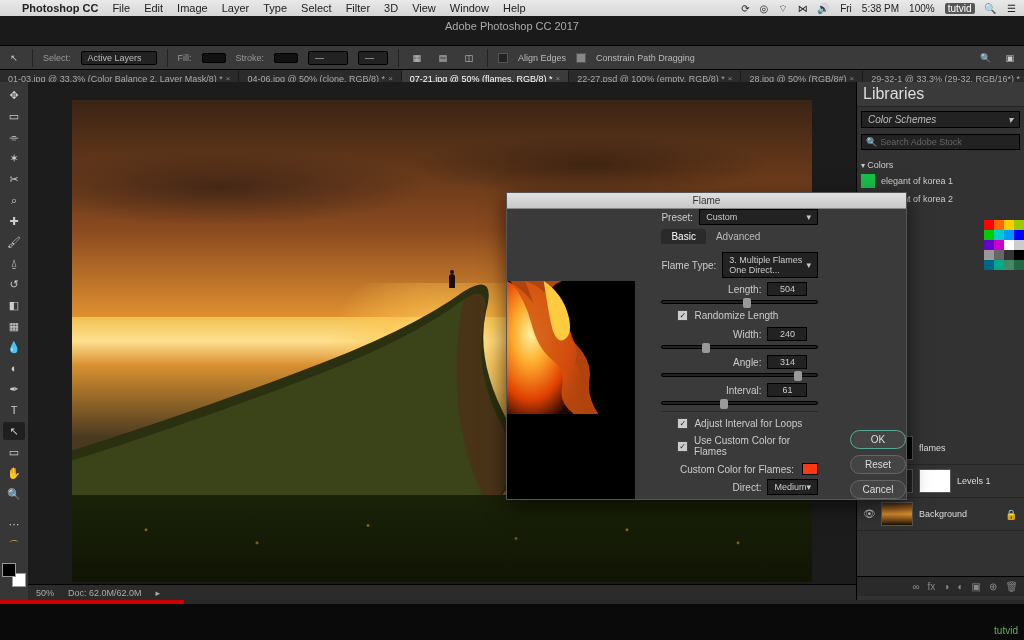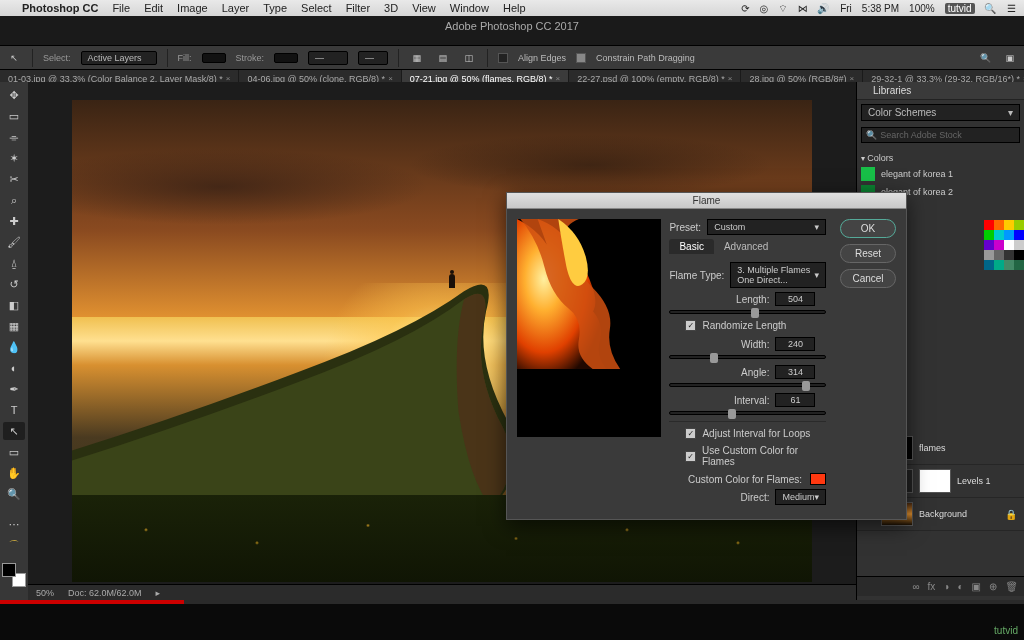--- a/index.html
+++ b/index.html
@@ -54,39 +54,39 @@
 .canvas .flowers { position:absolute; left:0; right:0; bottom:0; height:18%; background:
   radial-gradient(circle 2px at 10% 40%, #c09020, transparent),
   radial-gradient(circle 2px at 25% 55%, #b08818, transparent),
   radial-gradient(circle 2px at 40% 35%, #c09020, transparent),
   radial-gradient(circle 2px at 60% 50%, #a07818, transparent),
   radial-gradient(circle 2px at 75% 40%, #c09020, transparent),
   radial-gradient(circle 2px at 90% 55%, #b08818, transparent),
   linear-gradient(#1a2208,#101504); }
 
 .rightpanels { width:168px; background:#323232; display:flex; flex-direction:column; border-left:1px solid #000; }
-.panel-head { background:#3a3a3a; padding:3px 16px; font-size:10px; color:#ddd; border-bottom:1px solid #222; }
+.panel-head { background:#3a3a3a; padding:3px 6px; font-size:16px; color:#ddd; border-bottom:1px solid #222; }
 .libsel { margin:4px; }
-.libsel .dd { background:#222; border:1px solid #000; padding:2px 6px; font-size:10px; display:flex; justify-content:space-between; align-items:center; }
+.libsel .dd { background:#222; border:1px solid #000; padding:2px 6px; font-size:10px; display:flex; justify-content:space-between; align-items:center;font-style:italic; }
 .search { margin:2px 4px 6px; background:#222; border:1px solid #000; padding:2px 4px; font-size:9px; color:#666; display:flex; align-items:center; gap:3px; }
 .libgroup { margin:2px 4px; }
 .libgroup .gh { font-size:9px; color:#ccc; padding:2px 0; }
 .libgroup .gh::before { content:"▾ "; font-size:8px; }
 .swatch-row { display:flex; align-items:center; gap:6px; padding:2px 0; }
 .swatch-row .sw { width:14px; height:14px; }
 .swatch-row .lbl { font-size:9px; color:#ccc; }
 
 .palette-strip { position:absolute; right:0; top:220px; width:40px; }
 .palette-strip .row { display:flex; }
 .palette-strip .c { width:10px; height:10px; }
 
 
 .dialog { position:absolute; left:506px; top:192px; width:401px; background:#3a3a3a; border:1px solid #555; box-shadow:0 6px 20px rgba(0,0,0,.6); }
 .dialog .dlgtitle { height:16px; background:linear-gradient(#e0e0e0,#c8c8c8); color:#333; text-align:center; font-size:10px; line-height:16px; border-bottom:1px solid #888; }
-.dialog .dlgbody { display:flex; padding:10px; gap:8px; }
+.dialog .dlgbody { display:flex; gap:26px;align-items:flex-end; }
 .dialog .preview { width:210px; height:218px; background:#000; position:relative; overflow:hidden; }
 .flame { position:absolute; inset:0; }
 .dialog .controls { flex:1; font-size:10px; color:#ccc; }
 .dialog .controls .row { display:flex; align-items:center; margin-bottom:4px; gap:6px; }
 .dialog .controls .lbl { width:100px; text-align:right; color:#ccc; }
 .dialog .controls .val { background:#222; border:1px solid #000; padding:1px 4px; width:40px; text-align:center; font-size:9px; }
 .dialog .controls .dd { background:#222; border:1px solid #000; padding:2px 6px; font-size:9px; flex:1; display:flex; justify-content:space-between; align-items:center; }
 .dialog .slider { height:4px; background:#222; border:1px solid #000; border-radius:2px; position:relative; margin:2px 0 6px; }
 .dialog .slider .thumb { position:absolute; top:-3px; width:8px; height:10px; background:#999; border-radius:2px; transform:translateX(-50%); }
 .dialog .tabs { display:flex; gap:0; margin-bottom:8px; }

